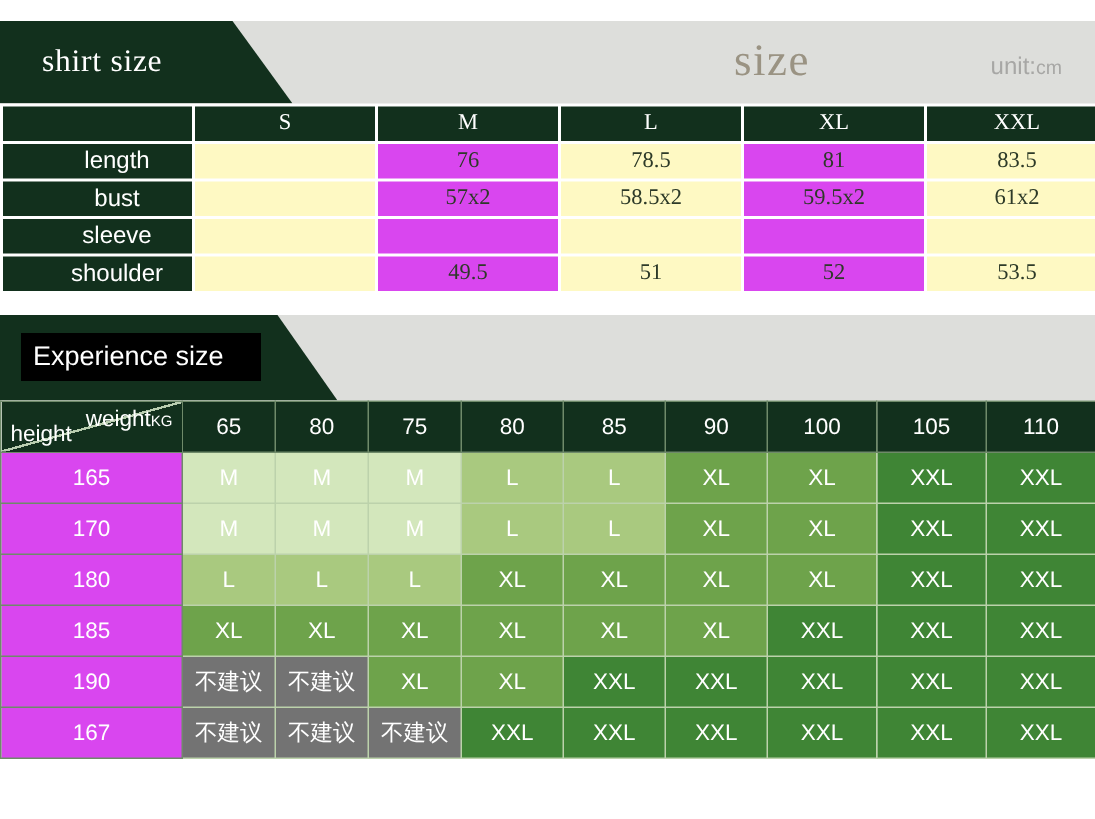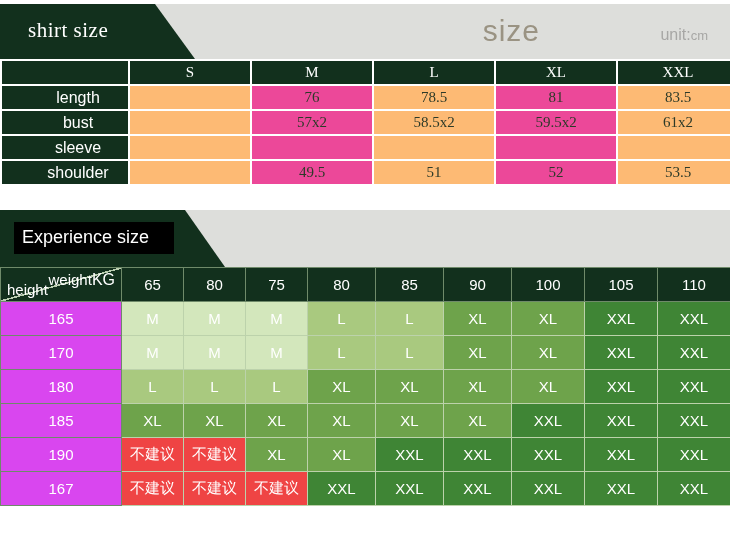--- a/index.html
+++ b/index.html
@@ -27,36 +27,36 @@
     height: 100%;
     background: #12301d;
   }
   .banner-text {
     position: absolute;
     color: #ffffff;
     white-space: nowrap;
   }
 
   
-  #block1 { position: absolute; left:0; top:4px; width:730px; }
+  #block1 { position: absolute; left:0; top:14px; width:730px; }
   #banner1 { height: 55px; }
   #banner1 .banner-dark {
     width: 195px;
     clip-path: polygon(0 0, 155px 0, 100% 100%, 0 100%);
   }
   #shirt-title {
     left: 28px; top: 14px;
     font-family: "Liberation Serif", serif;
     font-size: 21px;
     letter-spacing: 0.5px;
   }
   #size-word {
     position: absolute;
     right: 190px; top: 10px;
-    font-family: Liberation Sans, sans-serif;
+    font-family: Liberation Serif, serif;
     font-size: 30px;
     color: #9a9383;
     letter-spacing: 1px;
   }
   #unit-word {
     position: absolute;
     right: 22px; top: 22px;
     font-size: 16px;
     color: #a7a7a5;
   }
@@ -90,22 +90,22 @@
     color: #ffffff;
     font-size: 16px;
     text-align: left;
     padding-left: 26px !important;
   }
   .t1-val {
     font-family: "Liberation Serif", serif;
     font-size: 15px;
     color: #2d3a28;
   }
-  .shade-a { background: #fdba74; }
-  .shade-b { background: #ec4899; }
+  .shade-a { background: #fef9c3; }
+  .shade-b { background: #d946ef; }
 
   
   #block2 { position: absolute; left: 0; top: 210px; width: 730px; }
   #banner2 { height: 57px; }
   #banner2 .banner-dark {
     width: 225px;
     clip-path: polygon(0 0, 185px 0, 100% 100%, 0 100%);
   }
   #exp-box {
     position: absolute;
@@ -147,33 +147,33 @@
        rgba(0,0,0,0) calc(50% - 0.8px),
        #b9cdb0 calc(50% - 0.8px),
        #b9cdb0 calc(50% + 0.8px),
        rgba(0,0,0,0) calc(50% + 0.8px));
   }
   .corner-weight {
     position: absolute;
     right: 6px; top: 3px;
     font-size: 15px; color: #ffffff;
   }
-  .corner-weight .kg { font-size: 16px; vertical-align: baseline; }
+  .corner-weight .kg { font-size: 10px; vertical-align: baseline; }
   .corner-height {
     position: absolute;
     left: 6px; bottom: 3px;
     font-size: 15px; color: #ffffff;
   }
   #tbl2 .whdr { background: #12301d; border-color: #6f8a6a; }
   #tbl2 .hhdr { background: #d946ef; border-color: #6f8a6a; font-size: 15px; }
   .sz-M   { background: #d3e7bc; color: #ffffff; }
   .sz-L   { background: #a9c97f; color: #ffffff; }
   .sz-XL  { background: #6ea34b; color: #ffffff; }
   .sz-XXL { background: #3f8535; color: #ffffff; }
-  .sz-NA  { background: #ef4444; color: #f0e0e2; font-size: 13px; }
+  .sz-NA  { background: #737373; color: #f0e0e2; font-size: 13px; }
 </style>
 </head>
 <body>
 
 <div id="block1">
 
   <div id="banner1" class="banner-wrap">
     <div class="banner-dark"></div>
     <div id="shirt-title" class="banner-text">shirt size</div>
     <div id="size-word">size</div>

